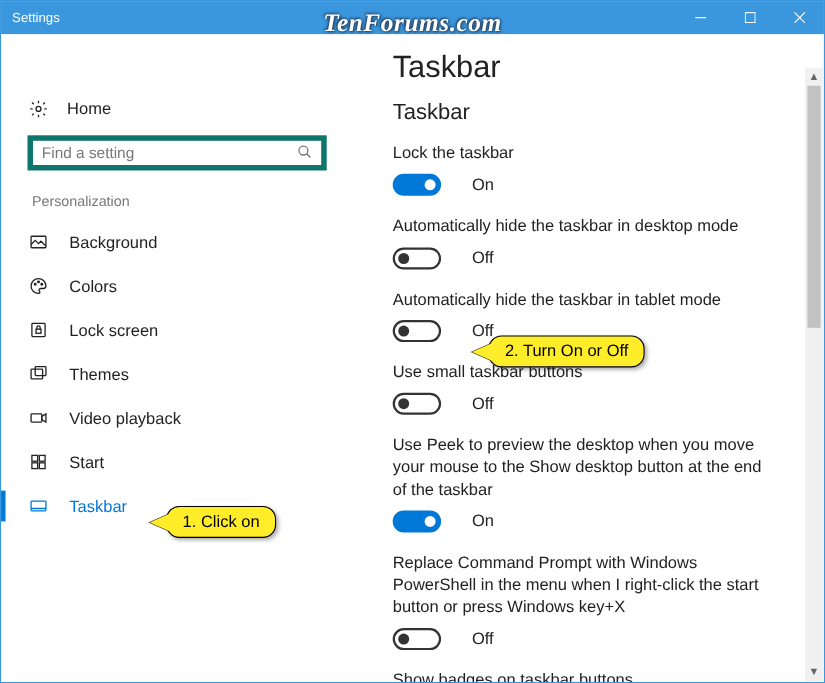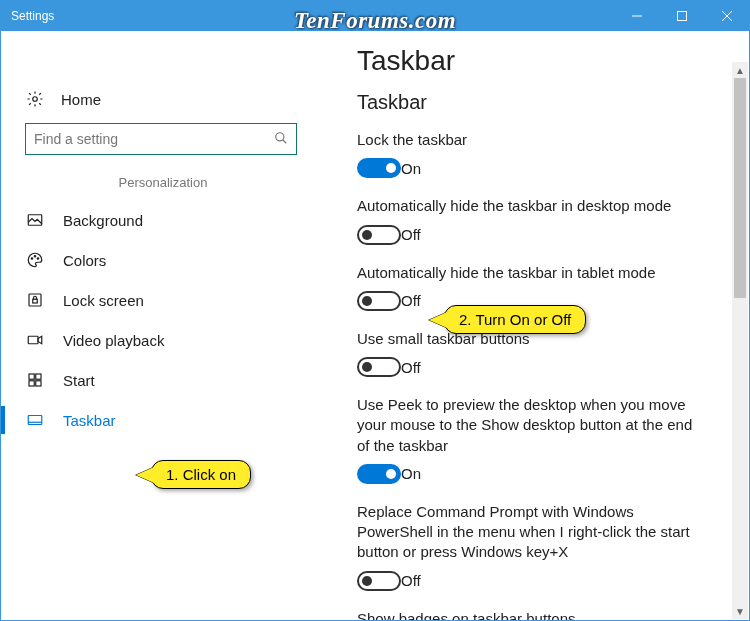--- a/index.html
+++ b/index.html
@@ -23,47 +23,47 @@
 }
 .titlebar .title { padding-left: 10px; }
 .win-controls { position:absolute; right:0; top:0; height:30px; display:flex; }
 .win-btn { width:45px; height:30px; display:flex; align-items:center; justify-content:center; color:#fff; }
 .win-btn svg { stroke:#fff; }
 .body { display:flex; height: calc(100% - 30px); position:relative; }
 .sidebar { width: 320px; padding: 18px 0 0 0; }
 .home-row { display:flex; align-items:center; gap:16px; padding: 4px 24px 14px 24px; font-size:15px; color:#222;margin-top:36px; }
 .search-box {
   margin: 0 24px 20px 24px;
-  border: 1px solid #0f766e;
+  border: 5px solid #0f766e;
   height: 32px;
   display:flex; align-items:center;
   padding: 0 8px;
   color:#777; font-size:14px;
   justify-content: space-between;
 }
-.cat-label { padding: 0 24px 10px 28px; color:#777; font-size:13px;text-align:center; }
+.cat-label { padding: 0 24px 10px 28px; color:#777; font-size:13px; }
 .nav-item {
   display:flex; align-items:center; gap:18px;
   padding: 10px 24px;
   font-size: 15px;
   color:#222;
   position:relative;
 }
 .nav-item.selected { color:#0078d7; }
 .nav-item.selected::before {
   content:""; position:absolute; left:0; top:6px; bottom:6px; width:4px; background:#0078d7;
 }
 .nav-icon { width:20px; height:20px; display:flex; align-items:center; justify-content:center; flex-shrink:0; }
 .nav-icon svg { width:18px; height:18px; }
 .main { flex:1; padding: 14px 18px 0 36px; overflow:hidden; position:relative; }
 .h1 { font-size: 28px; font-weight: 300; color:#222; margin-bottom: 14px; }
 .h2 { font-size: 20px; font-weight: 400; color:#222; margin-bottom: 16px; }
 .setting { margin-bottom: 18px; }
 .setting-label { font-size:15px; color:#222; margin-bottom:8px; line-height:1.35; max-width: 340px; }
-.toggle-row { display:flex; align-items:center; gap:0; }
+.toggle-row { display:flex; align-items:center; gap:28px; }
 .toggle {
   width:44px; height:20px; border-radius:10px; position:relative; flex-shrink:0;
 }
 .toggle.off { border:2px solid #333; background:#fff; }
 .toggle.off .knob { width:10px; height:10px; border-radius:50%; background:#333; position:absolute; left:3px; top:3px; }
 .toggle.on { background:#0078d7; border:2px solid #0078d7; }
 .toggle.on .knob { width:10px; height:10px; border-radius:50%; background:#fff; position:absolute; right:3px; top:3px; }
 .toggle-state { font-size:15px; color:#222; }
 .scrollbar-track {
   position:absolute; right:1px; top:31px; bottom:1px; width:16px; background:#f0f0f0;
@@ -180,20 +180,29 @@
               <rect x="4" y="4" width="16" height="16" rx="1"></rect>
               <rect x="9" y="11" width="6" height="5"></rect>
               <path d="M10 11V9a2 2 0 114 0v2"></path>
             </svg>
           </span>
         <span>Lock screen</span>
       </div>
       <div class="nav-item">
         <span class="nav-icon">
             <svg viewBox="0 0 24 24" fill="none" stroke="#222" stroke-width="1.6">
+              <rect x="3" y="6" width="14" height="12" rx="1"></rect>
+              <rect x="8" y="3" width="13" height="11" rx="1"></rect>
+            </svg>
+          </span>
+        <span>Themes</span>
+      </div>
+      <div class="nav-item">
+        <span class="nav-icon">
+            <svg viewBox="0 0 24 24" fill="none" stroke="#222" stroke-width="1.6">
               <rect x="3" y="7" width="13" height="10" rx="1"></rect>
               <path d="M16 10l5-3v10l-5-3z"></path>
             </svg>
           </span>
         <span>Video playback</span>
       </div>
       <div class="nav-item">
         <span class="nav-icon">
             <svg viewBox="0 0 24 24" fill="none" stroke="#222" stroke-width="1.6">
               <rect x="4" y="4" width="7" height="7"></rect>

